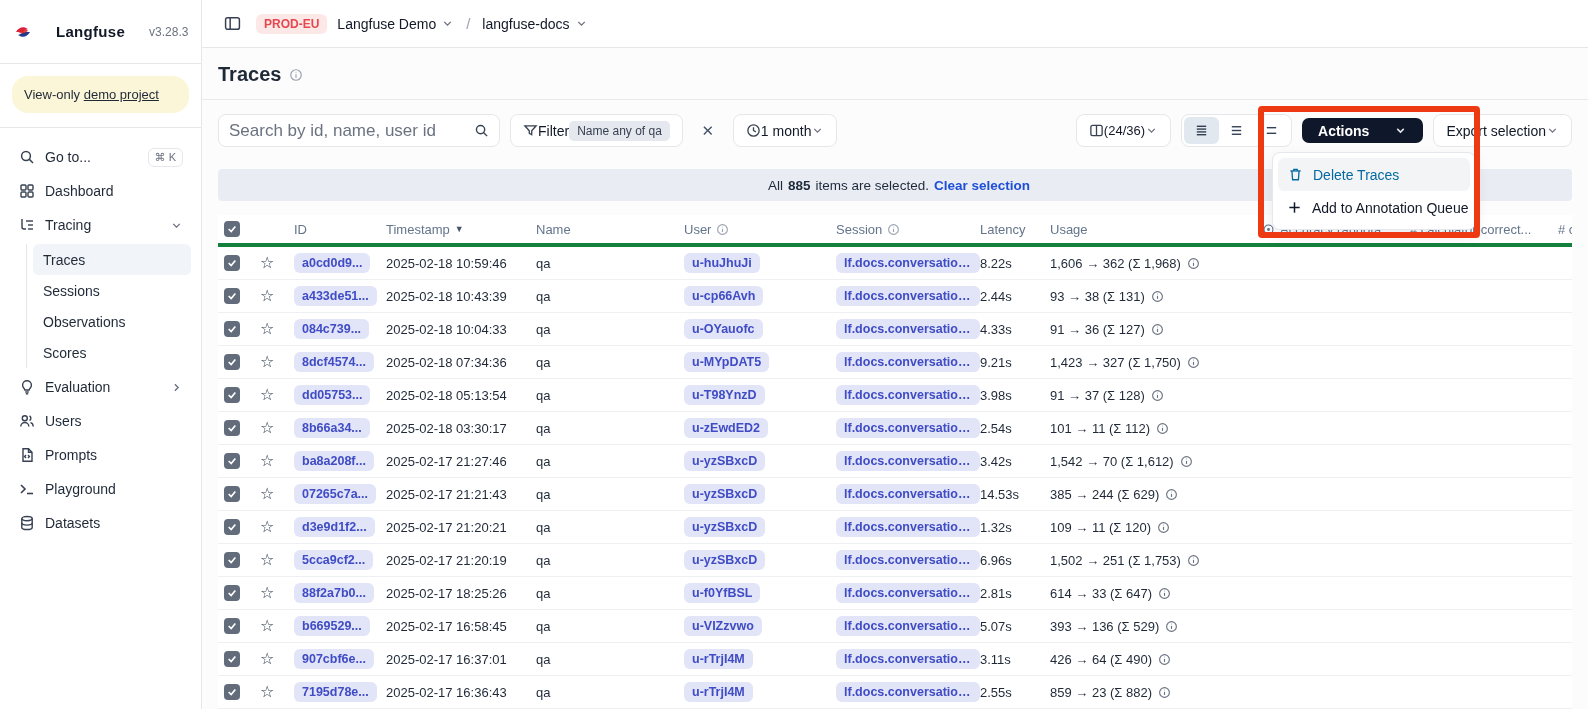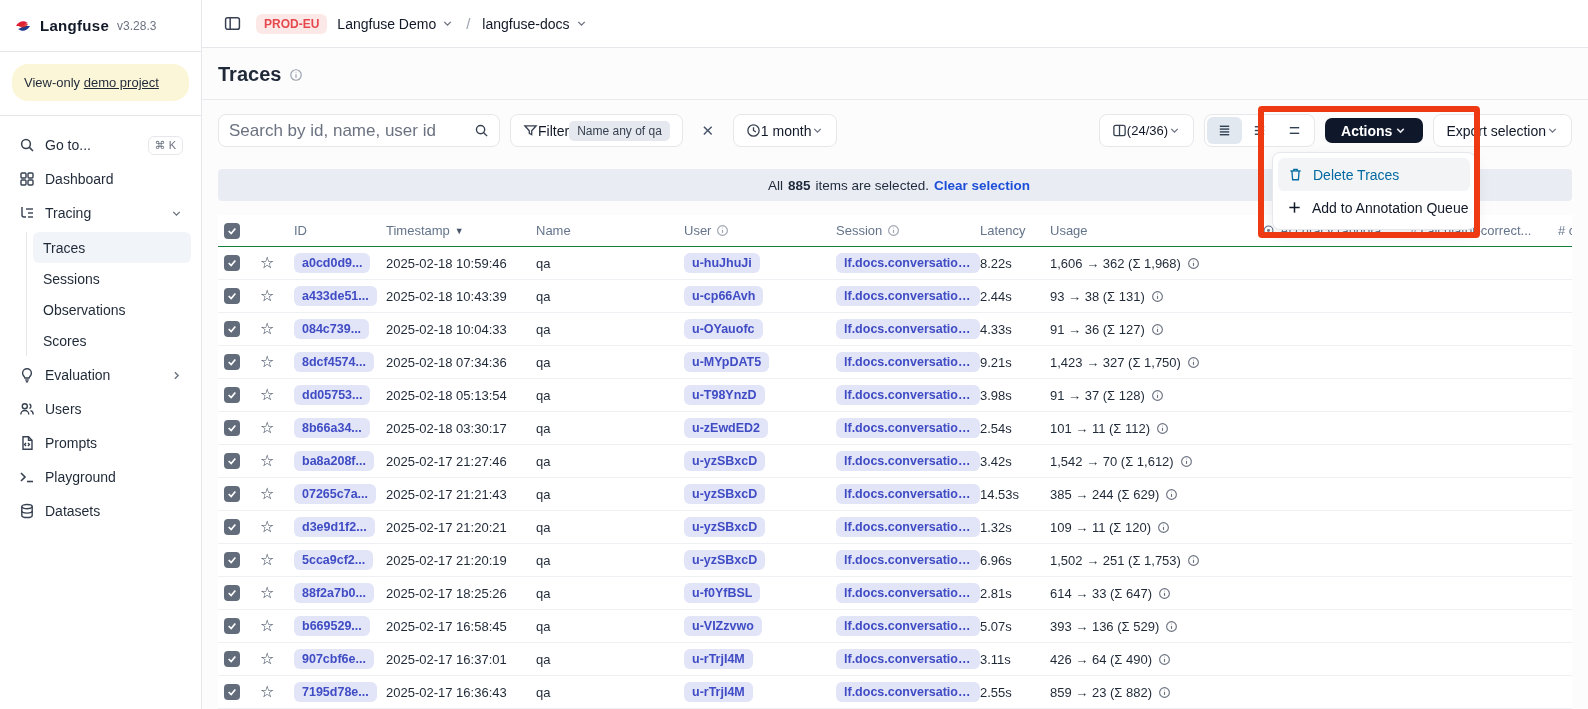--- a/index.html
+++ b/index.html
@@ -2,21 +2,21 @@
 <html><head>
 <meta charset="utf-8">
 <style>
   * { margin:0; padding:0; box-sizing:border-box; }
   html,body { width:1588px; height:709px; overflow:hidden; background:#fff;
     font-family:"Liberation Sans","DejaVu Sans",sans-serif; color:#1f2937; }
   .app { display:flex; width:1588px; height:709px; position:relative; }
 
   
   .sidebar { width:202px; min-width:202px; background:#fff; border-right:1px solid #e5e7eb; display:flex; flex-direction:column; }
-  .logo-row { height:52px; display:flex; align-items:center; gap:8px; padding:0 14px; border-bottom:1px solid #e5e7eb; }
+  .logo-row { height:64px; display:flex; align-items:center; gap:24px; padding:0 14px; border-bottom:1px solid #e5e7eb; }
   .logo-name { font-weight:700; font-size:15px; letter-spacing:.3px; color:#111827; }
   .logo-version { font-size:12px; color:#6b7280; }
   .viewonly-wrap { padding:12px 12px 14px; border-bottom:1px solid #e5e7eb; }
   .viewonly { background:#fcf6d8; border-radius:16px; padding:11px 12px; font-size:13px; color:#1f2937; }
   .viewonly a { color:#1f2937; text-decoration:underline; cursor:pointer; }
   .nav { padding:12px 10px; display:flex; flex-direction:column; }
   .nav-item { display:flex; align-items:center; gap:10px; height:34px; padding:0 8px; border-radius:6px; font-size:14px; color:#1f2937; cursor:pointer; }
   .nav-item .nicon { width:17px; height:17px; display:flex; align-items:center; justify-content:center; color:#374151; flex:0 0 17px; }
   .nav-item .nlabel { flex:1 1 auto; }
   .kbd { border:1px solid #e5e7eb; border-radius:6px; font-size:11px; color:#6b7280; padding:2px 6px; background:#fff; }
@@ -46,31 +46,31 @@
   .search-box input::placeholder { color:#6b7280; }
   .search-box .sicon { color:#374151; display:flex; }
   .btn { height:33px; background:#fff; border:1px solid #e5e7eb; border-radius:8px; display:flex; align-items:center; padding:0 12px; font-size:14px; color:#111827; cursor:pointer; white-space:nowrap; }
   .btn .bicon { display:flex; color:#374151; }
   .btn .chev { display:flex; color:#6b7280; }
   .filter-badge { background:#e5e8ee; border-radius:5px; font-size:12px; color:#374151; padding:3px 8px; }
   .x-btn { width:30px; height:30px; display:flex; align-items:center; justify-content:center; color:#475569; font-size:15px; cursor:pointer; }
   .seg-group { height:33px; border:1px solid #e5e7eb; border-radius:8px; background:#fff; display:flex; align-items:center; padding:2px; }
   .seg { width:35px; height:27px; display:flex; align-items:center; justify-content:center; border-radius:6px; color:#334155; cursor:pointer; }
   .seg.active { background:#e2e8f0; }
-  .btn-dark { height:25px; background:#0f172a; color:#fff; border:none; border-radius:7px; display:flex; align-items:center; gap:2px; padding:0 16px; font-size:14px; font-weight:600; cursor:pointer; }
+  .btn-dark { height:25px; background:#0f172a; color:#fff; border:none; border-radius:7px; display:flex; align-items:center; gap:25px; padding:0 16px; font-size:14px; font-weight:600; cursor:pointer; }
   .btn-dark .chev { color:#e5e7eb; display:flex; }
 
   .sel-banner { margin:22px 16px 0; height:32px; background:#e9edf3; border-radius:4px; display:flex; align-items:center; justify-content:center; gap:5px; font-size:13.5px; color:#1e293b;padding-left:8px; }
   .sel-banner b { font-weight:700; }
   .sel-banner a { color:#1d4ed8; font-weight:600; cursor:pointer; text-decoration:none; }
 
   
   .table-wrap { margin:14px 16px 0; background:#fff; overflow:hidden; flex:1; }
   .trow { display:flex; align-items:center; height:33px; border-bottom:1px solid #eef0f3; background:#fff; }
-  .trow.head { height:32px; border-bottom:1px solid #15803d; }
+  .trow.head { height:32px; border-bottom:4px solid #15803d; }
   .hcell { font-size:13px; color:#64748b; font-weight:500; display:flex; align-items:center; gap:5px; white-space:nowrap; overflow:hidden; }
   .cell { font-size:13px; color:#1f2937; display:flex; align-items:center; gap:6px; white-space:nowrap; overflow:hidden; }
   .c-check { width:42px; min-width:42px; display:flex; align-items:center; padding-left:6px; }
   .c-star  { width:34px; min-width:34px; display:flex; align-items:center; }
   .c-id    { width:92px; min-width:92px; }
   .c-ts    { width:150px; min-width:150px; }
   .c-name  { width:148px; min-width:148px; }
   .c-user  { width:152px; min-width:152px; }
   .c-session { width:144px; min-width:144px; }
   .c-lat   { width:70px; min-width:70px; }

